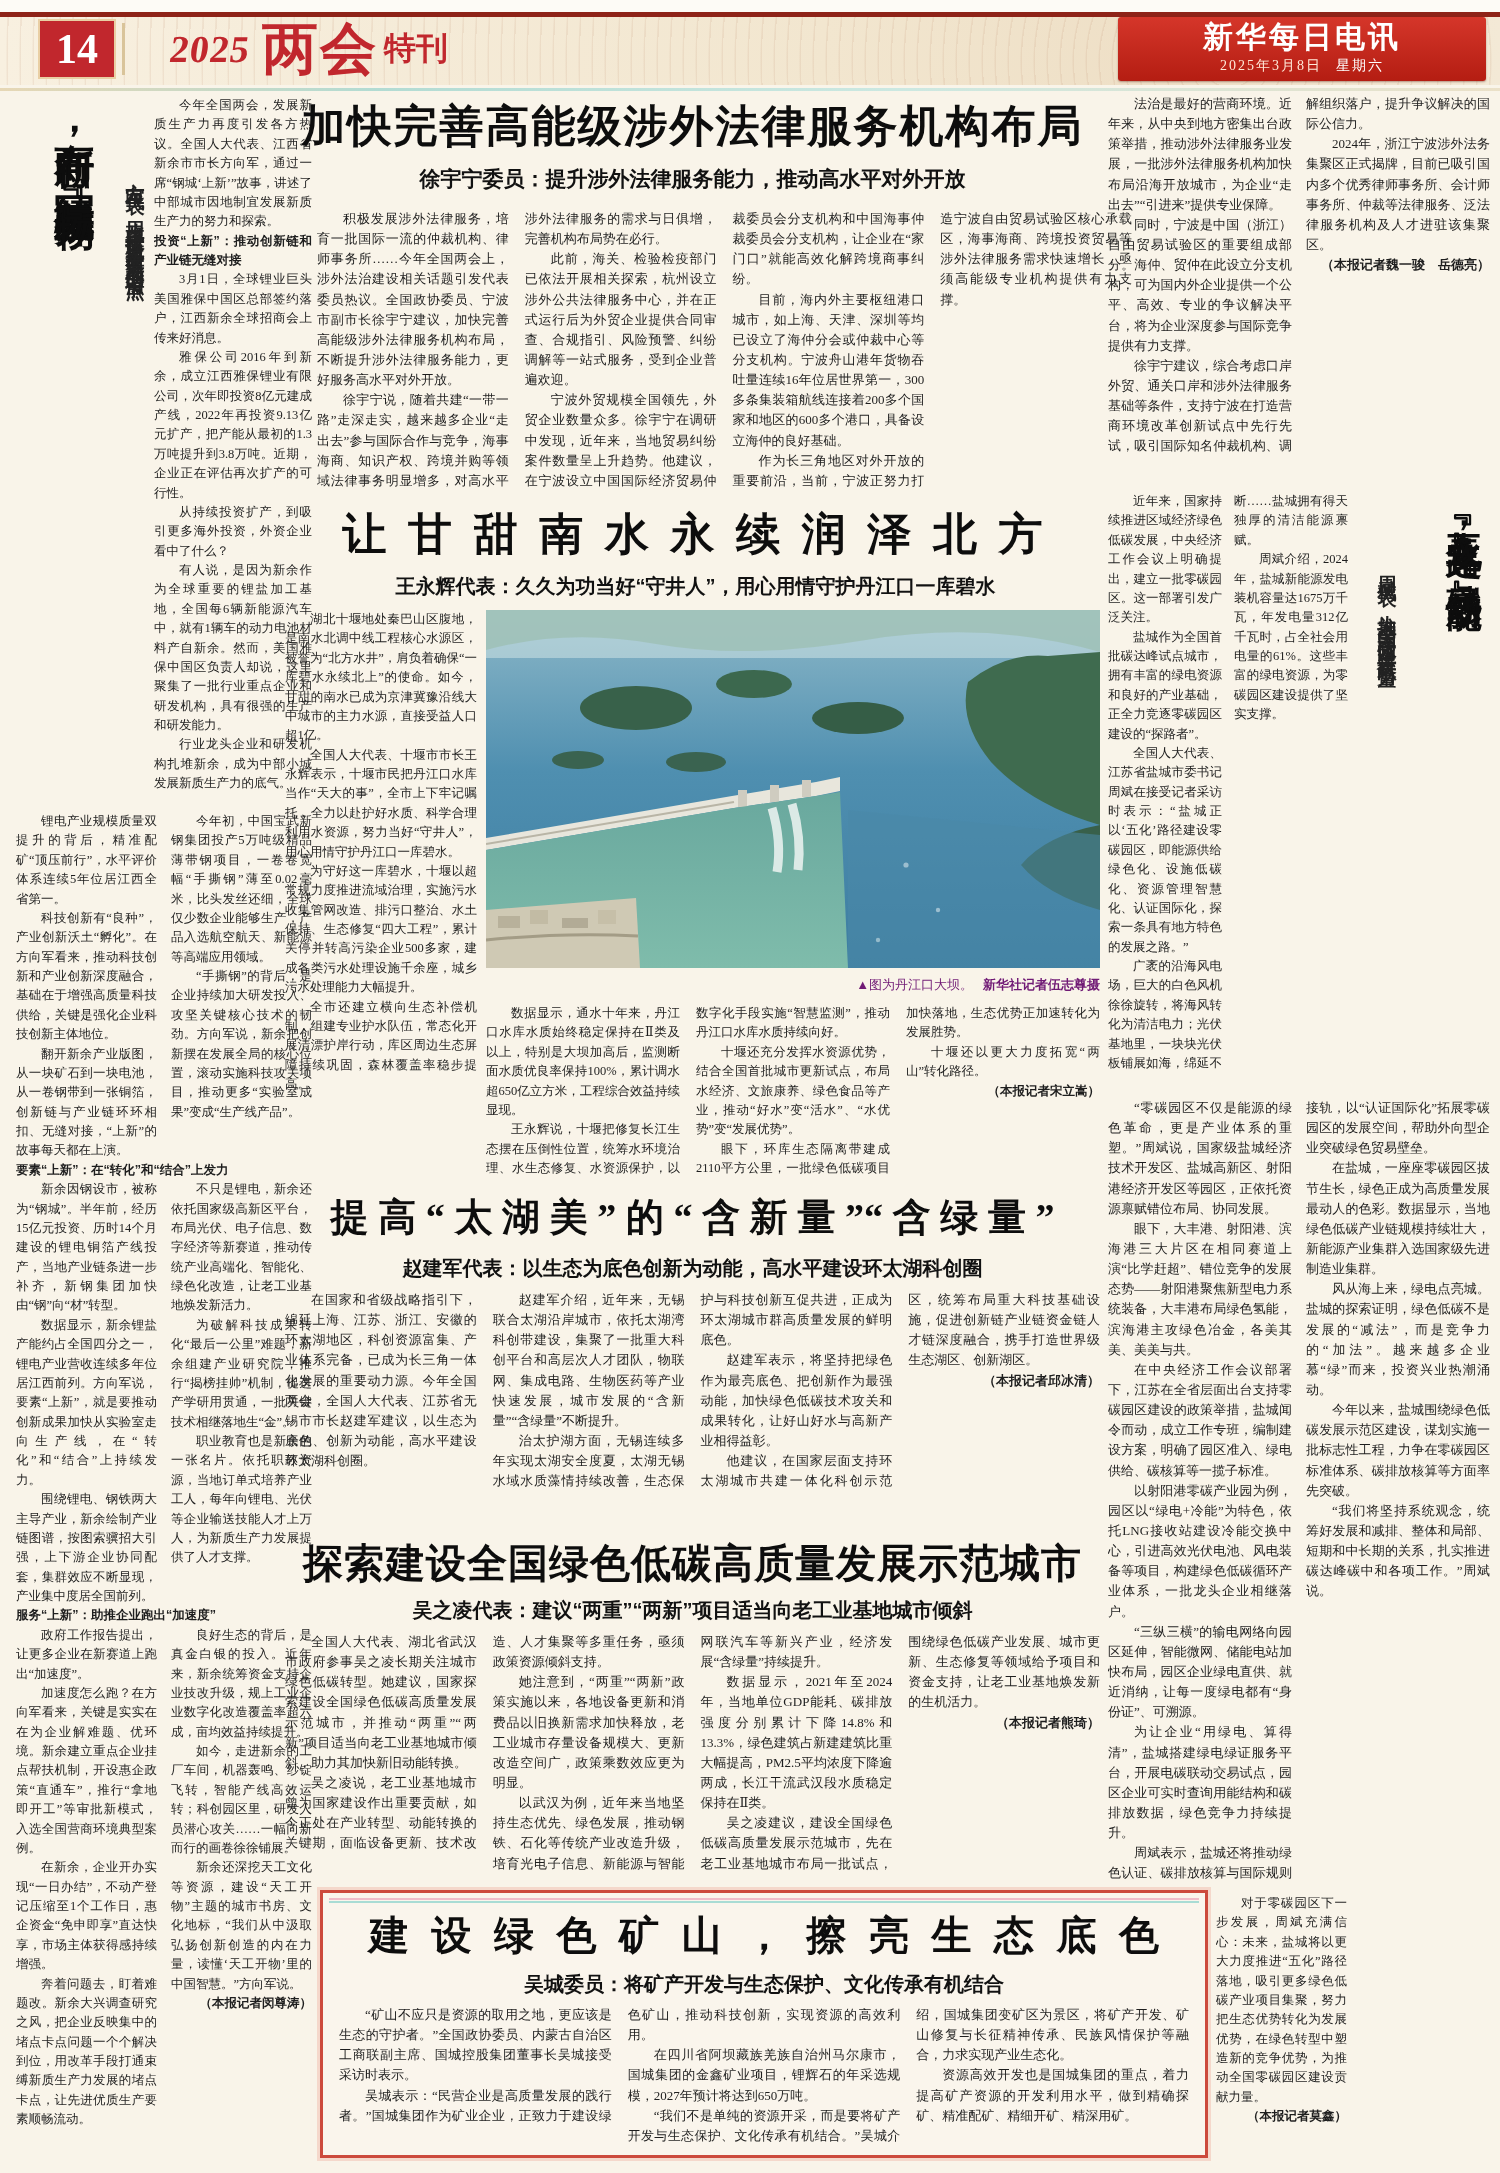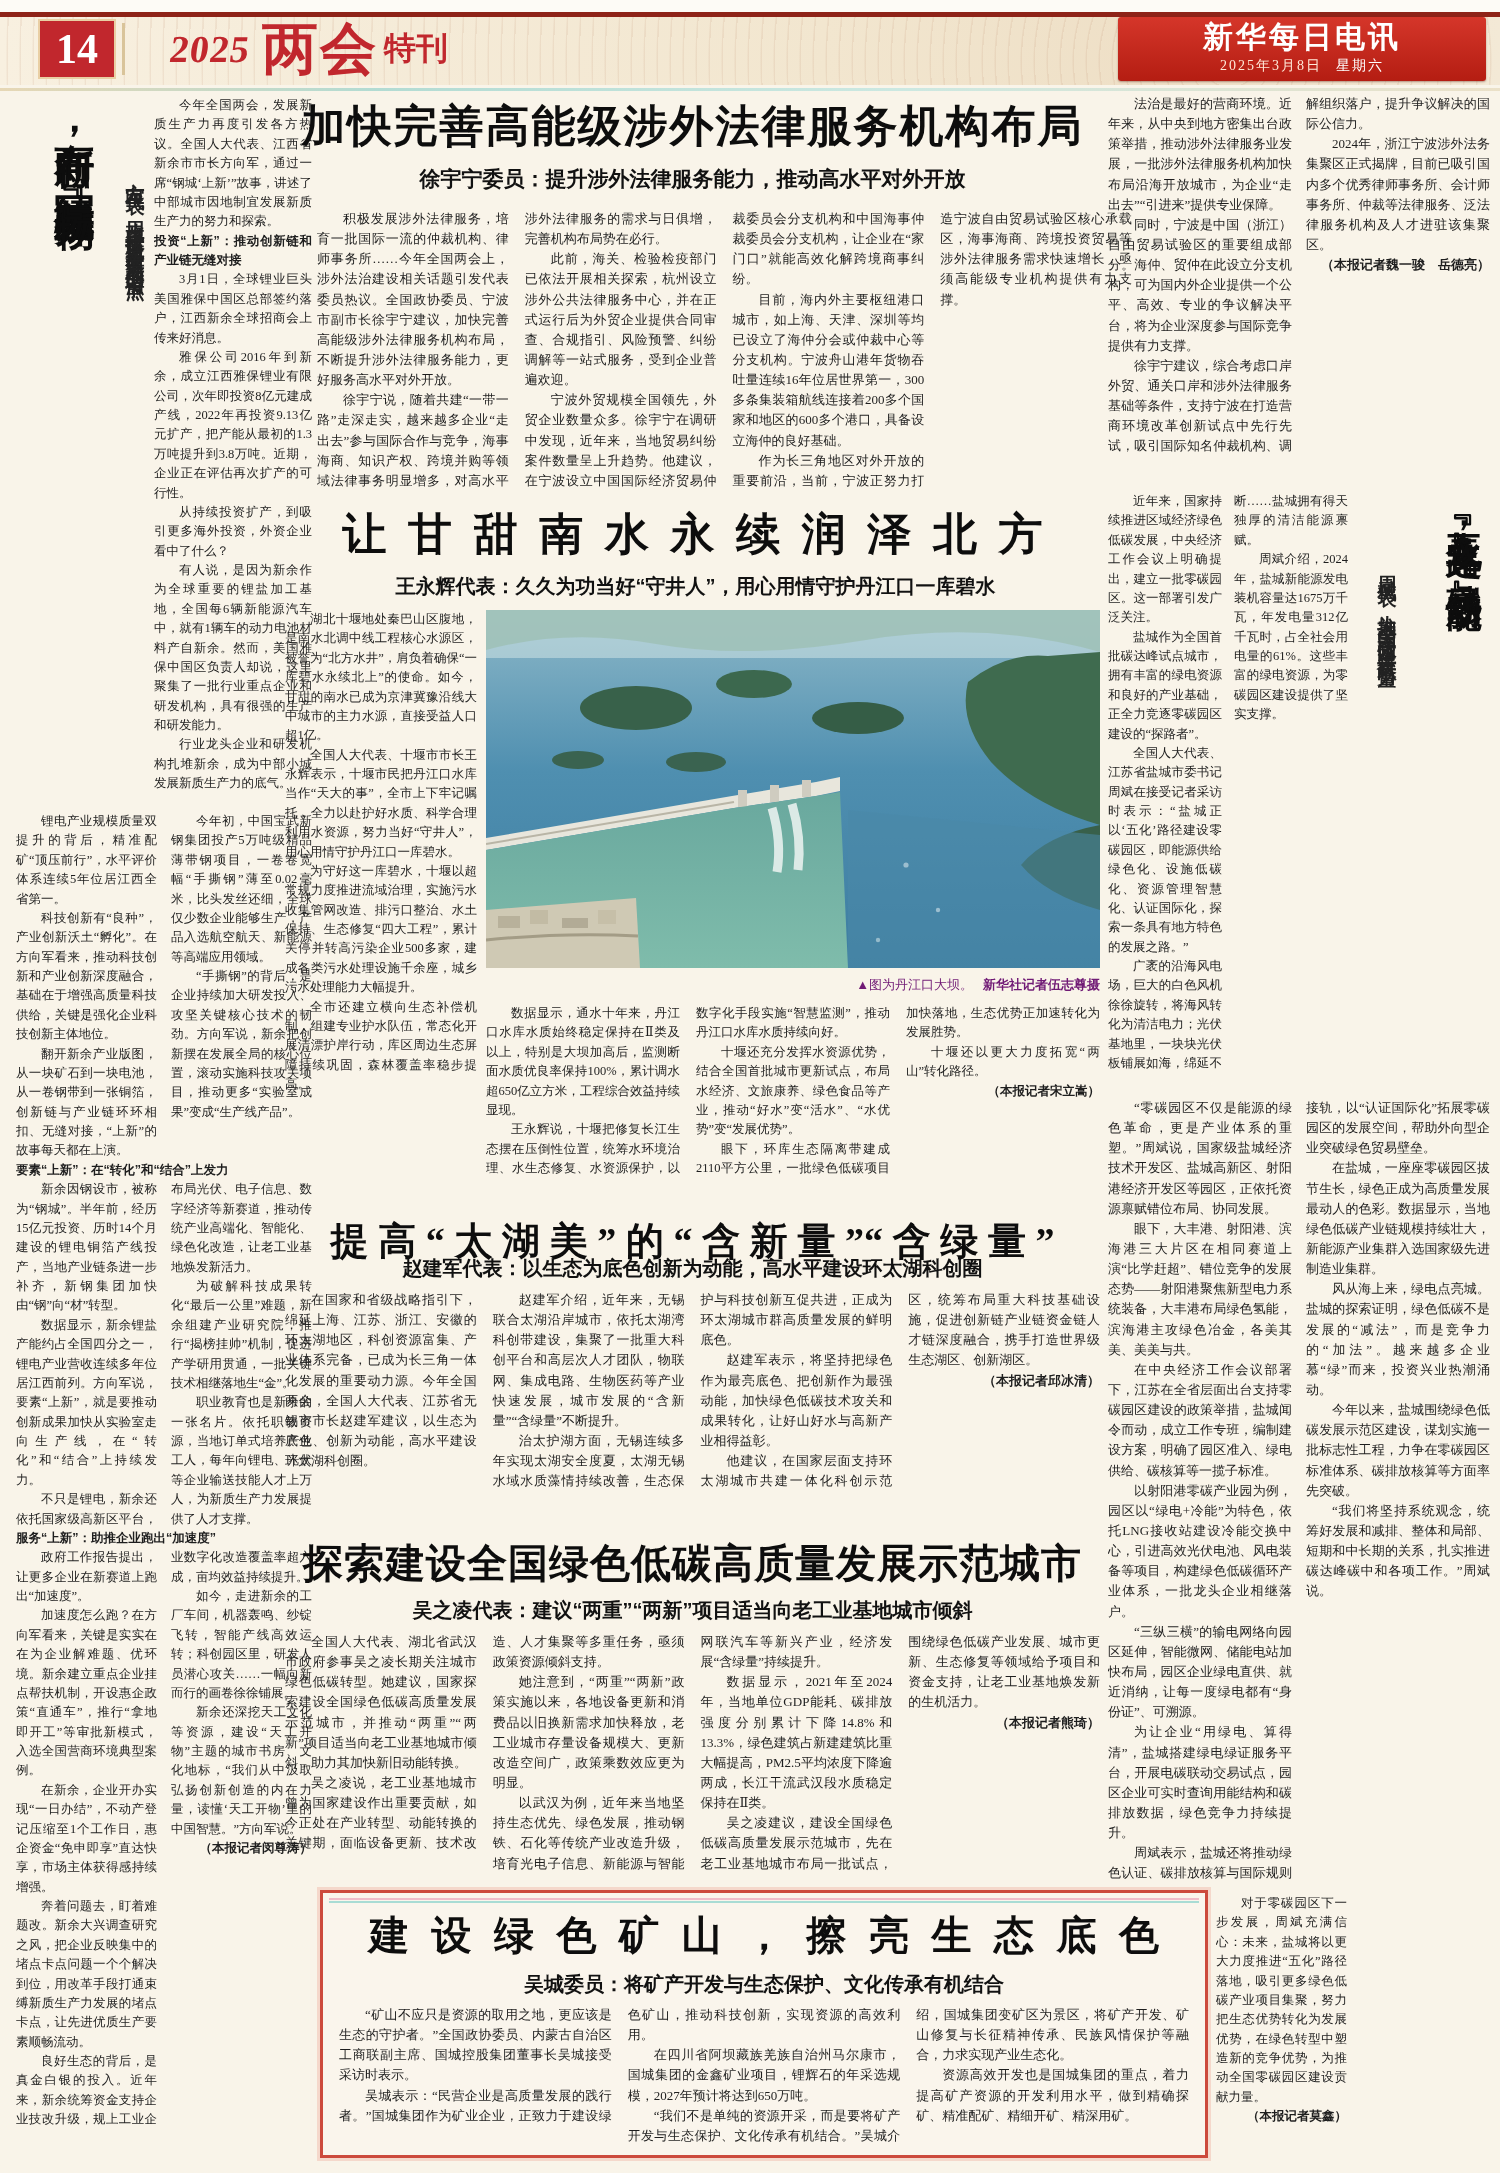--- a/index.html
+++ b/index.html
@@ -106,20 +106,21 @@
   <div class="abs clip" style="left:16px;top:812px;width:296px;height:1348px;">
     <div class="cols2 body-text fs125">
       <p>锂电产业规模质量双提升的背后，精准配矿“顶压前行”，水平评价体系连续5年位居江西全省第一。</p>
       <p>科技创新有“良种”，产业创新沃土“孵化”。在方向军看来，推动科技创新和产业创新深度融合，基础在于增强高质量科技供给，关键是强化企业科技创新主体地位。</p>
       <p>翻开新余产业版图，从一块矿石到一块电池，从一卷钢带到一张铜箔，创新链与产业链环环相扣、无缝对接，“上新”的故事每天都在上演。</p>
       <p>今年初，中国宝武新钢集团投产5万吨级精品薄带钢项目，一卷卷宽幅“手撕钢”薄至0.02毫米，比头发丝还细，全球仅少数企业能够生产，产品入选航空航天、新能源等高端应用领域。</p>
       <p>“手撕钢”的背后，是企业持续加大研发投入、攻坚关键核心技术的韧劲。方向军说，新余把创新摆在发展全局的核心位置，滚动实施科技攻关项目，推动更多“实验室成果”变成“生产线产品”。</p>
       <p class="sec-head span-head">要素“上新”：在“转化”和“结合”上发力</p>
       <p>新余因钢设市，被称为“钢城”。半年前，经历15亿元投资、历时14个月建设的锂电铜箔产线投产，当地产业链条进一步补齐，新钢集团加快由“钢”向“材”转型。</p>
       <p>数据显示，新余锂盐产能约占全国四分之一，锂电产业营收连续多年位居江西前列。方向军说，要素“上新”，就是要推动创新成果加快从实验室走向生产线，在“转化”和“结合”上持续发力。</p>
+      <p>围绕锂电、钢铁两大主导产业，新余绘制产业链图谱，按图索骥招大引强，上下游企业协同配套，集群效应不断显现，产业集中度居全国前列。</p>
       <p>不只是锂电，新余还依托国家级高新区平台，布局光伏、电子信息、数字经济等新赛道，推动传统产业高端化、智能化、绿色化改造，让老工业基地焕发新活力。</p>
       <p>为破解科技成果转化“最后一公里”难题，新余组建产业研究院，推行“揭榜挂帅”机制，促进产学研用贯通，一批关键技术相继落地生“金”。</p>
       <p>职业教育也是新余的一张名片。依托职教资源，当地订单式培养产业工人，每年向锂电、光伏等企业输送技能人才上万人，为新质生产力发展提供了人才支撑。</p>
       <p class="sec-head span-head">服务“上新”：助推企业跑出“加速度”</p>
       <p>政府工作报告提出，让更多企业在新赛道上跑出“加速度”。</p>
       <p>加速度怎么跑？在方向军看来，关键是实实在在为企业解难题、优环境。新余建立重点企业挂点帮扶机制，开设惠企政策“直通车”，推行“拿地即开工”等审批新模式，入选全国营商环境典型案例。</p>
       <p>在新余，企业开办实现“一日办结”，不动产登记压缩至1个工作日，惠企资金“免申即享”直达快享，市场主体获得感持续增强。</p>
       <p>奔着问题去，盯着难题改。新余大兴调查研究之风，把企业反映集中的堵点卡点问题一个个解决到位，用改革手段打通束缚新质生产力发展的堵点卡点，让先进优质生产要素顺畅流动。</p>
       <p>良好生态的背后，是真金白银的投入。近年来，新余统筹资金支持企业技改升级，规上工业企业数字化改造覆盖率超六成，亩均效益持续提升。</p>
       <p>如今，走进新余的工厂车间，机器轰鸣、纱锭飞转，智能产线高效运转；科创园区里，研发人员潜心攻关……一幅向新而行的画卷徐徐铺展。</p>
@@ -211,21 +212,21 @@
     <div class="cols3 body-text fs125">
       <p>数据显示，通水十年来，丹江口水库水质始终稳定保持在Ⅱ类及以上，特别是大坝加高后，监测断面水质优良率保持100%，累计调水超650亿立方米，工程综合效益持续显现。</p>
       <p>王永辉说，十堰把修复长江生态摆在压倒性位置，统筹水环境治理、水生态修复、水资源保护，以数字化手段实施“智慧监测”，推动丹江口水库水质持续向好。</p>
       <p>十堰还充分发挥水资源优势，结合全国首批城市更新试点，布局水经济、文旅康养、绿色食品等产业，推动“好水”变“活水”、“水优势”变“发展优势”。</p>
       <p>眼下，环库生态隔离带建成2110平方公里，一批绿色低碳项目加快落地，生态优势正加速转化为发展胜势。</p>
       <p>十堰还以更大力度拓宽“两山”转化路径。</p>
       <p class="byline">（本报记者宋立嵩）</p>
     </div>
   </div>
 
-  <div class="abs clip" style="left:285px;top:1190px;width:815px;height:54px;margin-top:24px;">
+  <div class="abs clip" style="left:285px;top:1190px;width:815px;height:54px;">
     <div class="headline spread" style="width:724px;margin:0 auto;font-size:38px;line-height:54px;">提高“太湖美”的“含新量”“含绿量”</div>
   </div>
   <div class="abs subtitle clip" style="left:285px;top:1254px;width:815px;height:28px;font-size:20px;line-height:28px;">赵建军代表：以生态为底色创新为动能，高水平建设环太湖科创圈</div>
   <div class="abs clip" style="left:285px;top:1290px;width:815px;height:210px;">
     <div class="cols4 body-text fs13">
       <p>在国家和省级战略指引下，绵延上海、江苏、浙江、安徽的环太湖地区，科创资源富集、产业体系完备，已成为长三角一体化发展的重要动力源。今年全国两会，全国人大代表、江苏省无锡市市长赵建军建议，以生态为底色、创新为动能，高水平建设环太湖科创圈。</p>
       <p>赵建军介绍，近年来，无锡联合太湖沿岸城市，依托太湖湾科创带建设，集聚了一批重大科创平台和高层次人才团队，物联网、集成电路、生物医药等产业快速发展，城市发展的“含新量”“含绿量”不断提升。</p>
       <p>治太护湖方面，无锡连续多年实现太湖安全度夏，太湖无锡水域水质藻情持续改善，生态保护与科技创新互促共进，正成为环太湖城市群高质量发展的鲜明底色。</p>
       <p>赵建军表示，将坚持把绿色作为最亮底色、把创新作为最强动能，加快绿色低碳技术攻关和成果转化，让好山好水与高新产业相得益彰。</p>
       <p>他建议，在国家层面支持环太湖城市共建一体化科创示范区，统筹布局重大科技基础设施，促进创新链产业链资金链人才链深度融合，携手打造世界级生态湖区、创新湖区。</p>

